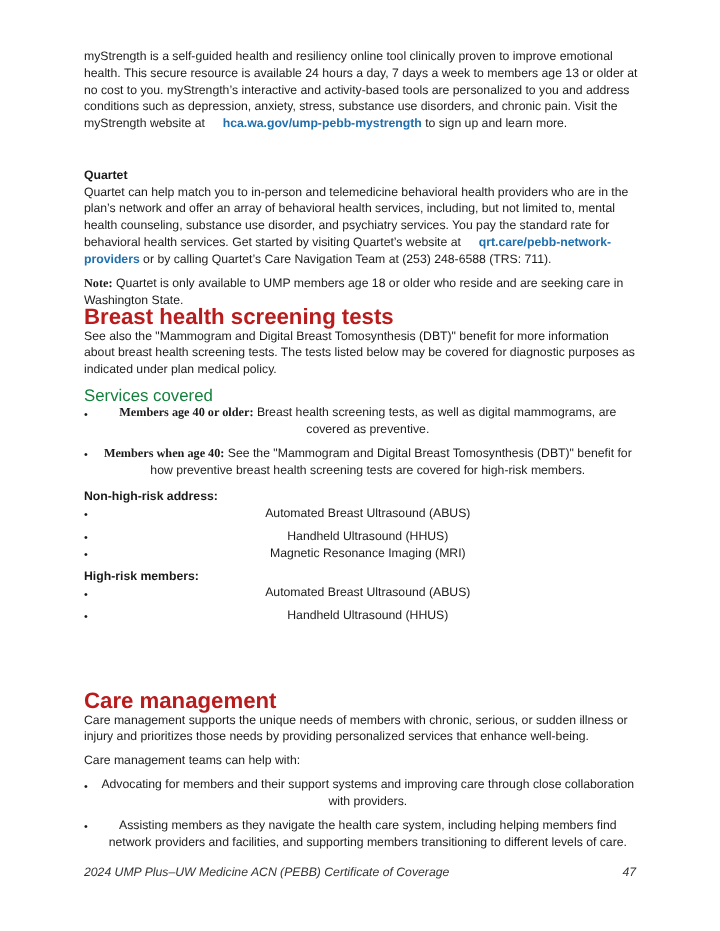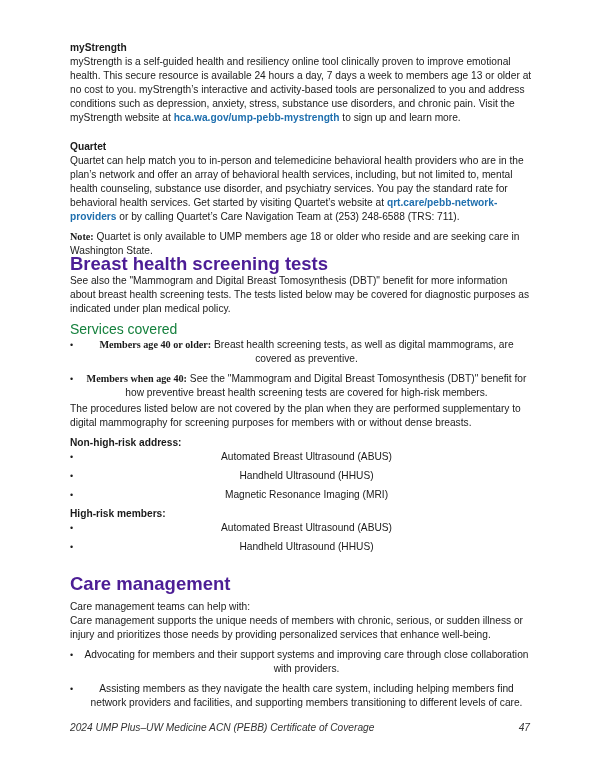--- a/index.html
+++ b/index.html
@@ -4,75 +4,73 @@
 <style>
   html, body { margin: 0; padding: 0; background: #ffffff; }
   body {
     width: 600px; height: 776px; position: relative; overflow: hidden;
     font-family: "Liberation Sans", "DejaVu Sans", sans-serif;
     color: #1a1a1a;
   }
   .page { position: absolute; left: 70px; top: 0; width: 462px; }
   .p { font-size: 10.2px; line-height: 14px; margin: 0; }
   .sub { font-weight: bold; font-size: 10.2px; line-height: 14px; margin: 0; }
-  .link { color: #1f6fae; font-weight: bold; text-decoration: none; }
-  .h1 { font-weight: bold; font-size: 18.5px; line-height: 21px; margin: 0; color: #4c1d95; }
+  .link { color: #1f6fae; font-weight: bold; text-decoration: none; margin-left: 12px; }
+  .h1 { font-weight: bold; font-size: 18.5px; line-height: 21px; margin: 0; color: #b91c1c; }
   .h2 { font-weight: normal; font-size: 14px; line-height: 17px; margin: 0; color: #15803d; }
   ul { list-style: none; margin: 0; padding: 0; text-align: center; }
   li { position: relative; padding-left: 11px; font-size: 10.2px; line-height: 14px; }
   li::before { content: "\2022"; position: absolute; left: 0; top: 0; font-size: 9px; }
   .b { font-weight: bold; font-family: Liberation Serif, serif; }
   .footer { position: absolute; left: 70px; top: 722px; width: 462px; font-size: 10.2px; font-style: italic; color: #333; }
   .footer .num { position: absolute; right: 2px; top: 0; }
 </style>
 </head>
 <body>
 
 <div class="page">
 
   <div style="position:absolute; top:41px; width:462px;">
-    <p class="sub">myStrength</p>
     <p class="p"><span>myStrength is a self-guided health and resiliency online tool clinically proven to improve emotional health. This secure resource is available 24 hours a day, 7 days a week to members age 13 or older at no cost to you. myStrength’s interactive and activity-based tools are personalized to you and address conditions such as depression, anxiety, stress, substance use disorders, and chronic pain. Visit the myStrength website at </span><a class="link" href="#">hca.wa.gov/ump-pebb-mystrength</a><span> to sign up and learn more.</span></p>
   </div>
 
   <div style="position:absolute; top:140px; width:462px;">
     <p class="sub">Quartet</p>
     <p class="p"><span>Quartet can help match you to in-person and telemedicine behavioral health providers who are in the plan’s network and offer an array of behavioral health services, including, but not limited to, mental health counseling, substance use disorder, and psychiatry services. You pay the standard rate for behavioral health services. Get started by visiting Quartet’s website at </span><a class="link" href="#">qrt.care/pebb-network-providers</a><span> or by calling Quartet’s Care Navigation Team at (253) 248-6588 (TRS: 711).</span></p>
     <p class="p" style="margin-top:6px;"><span class="b">Note:</span><span>  Quartet is only available to UMP members age 18 or older who reside and are seeking care in Washington State.</span></p>
   </div>
 
   <div style="position:absolute; top:253px; width:462px;">
     <h1 class="h1">Breast health screening tests</h1>
     <p class="p">See also the "Mammogram and Digital Breast Tomosynthesis (DBT)" benefit for more information about breast health screening tests. The tests listed below may be covered for diagnostic purposes as indicated under plan medical policy.</p>
     <h2 class="h2" style="margin-top:5px;">Services covered</h2>
     <ul>
       <li><span class="b">Members age 40 or older:</span><span> Breast health screening tests, as well as digital mammograms, are covered as preventive.</span></li>
       <li style="margin-top:6px;"><span class="b">Members when age 40:</span><span> See the "Mammogram and Digital Breast Tomosynthesis (DBT)" benefit for how preventive breast health screening tests are covered for high-risk members.</span></li>
     </ul>
   </div>
 
   <div style="position:absolute; top:402px; width:462px;">
-    <p class="p">The procedures listed below are not covered by the plan when they are performed supplementary to digital mammography for screening purposes for members with or without dense breasts.</p>
     <p class="sub" style="margin-top:6px;">Non-high-risk address:</p>
     <ul>
       <li>Automated Breast Ultrasound (ABUS)</li>
       <li style="margin-top:5px;">Handheld Ultrasound (HHUS)</li>
-      <li style="margin-top:5px;">Magnetic Resonance Imaging (MRI)</li>
+      <li style="">Magnetic Resonance Imaging (MRI)</li>
     </ul>
     <p class="sub" style="margin-top:5px;">High-risk members:</p>
     <ul>
       <li>Automated Breast Ultrasound (ABUS)</li>
       <li style="margin-top:5px;">Handheld Ultrasound (HHUS)</li>
     </ul>
   </div>
 
   <div style="position:absolute; top:573px; width:462px;">
     <h1 class="h1">Care management</h1>
+    <p class="p">Care management supports the unique needs of members with chronic, serious, or sudden illness or injury and prioritizes those needs by providing personalized services that enhance well-being.</p>
     <p class="p" style="margin-top:6px;">Care management teams can help with:</p>
-    <p class="p">Care management supports the unique needs of members with chronic, serious, or sudden illness or injury and prioritizes those needs by providing personalized services that enhance well-being.</p>
     <ul style="margin-top:6px;">
       <li>Advocating for members and their support systems and improving care through close collaboration with providers.</li>
       <li style="margin-top:6px;">Assisting members as they navigate the health care system, including helping members find network providers and facilities, and supporting members transitioning to different levels of care.</li>
     </ul>
   </div>
 </div>
 
 <div class="footer">
   <span>2024 UMP Plus–UW Medicine ACN (PEBB) Certificate of Coverage</span>
   <span class="num">47</span>

